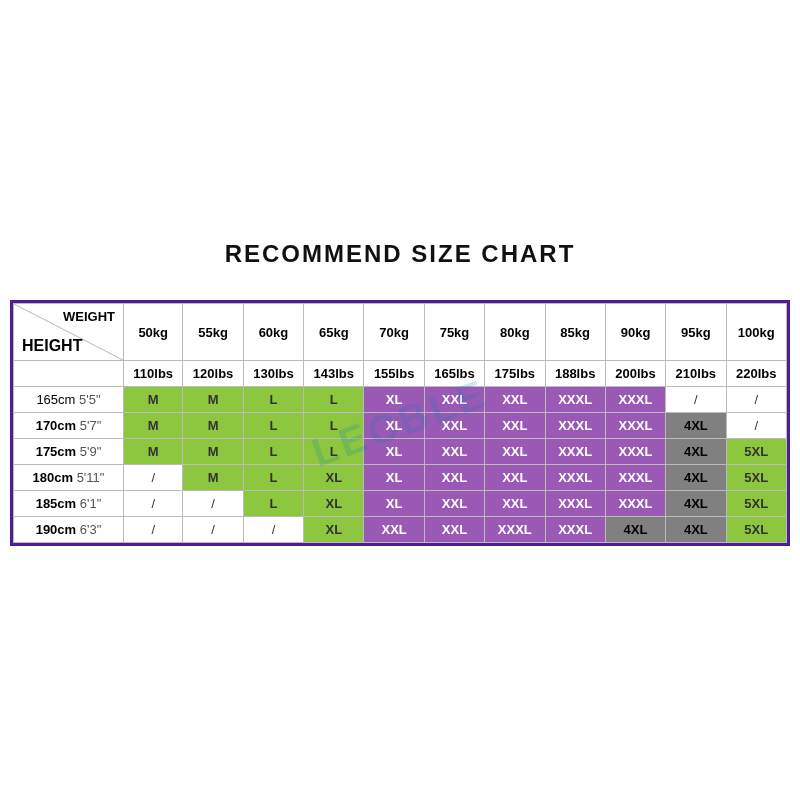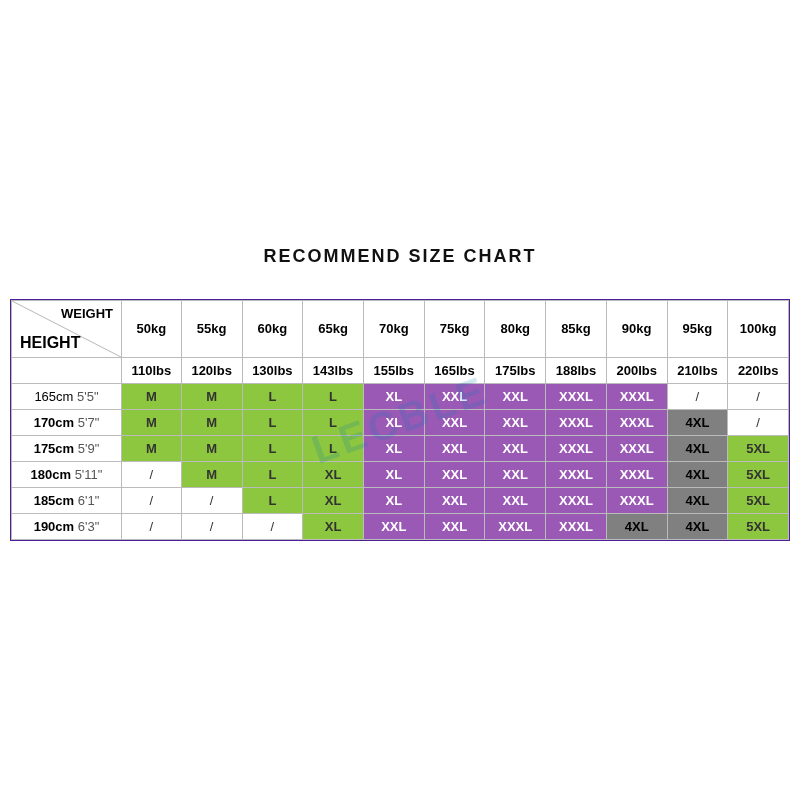--- a/index.html
+++ b/index.html
@@ -12,29 +12,29 @@
       flex-direction: column;
       align-items: center;
       justify-content: center;
       padding: 20px;
     }
     .container {
       width: 780px;
     }
     .title {
       text-align: center;
-      font-size: 18px;
+      font-size: 24px;
       font-weight: bold;
       letter-spacing: 2px;
       margin-bottom: 32px;
       color: #111;
     }
     .table-wrapper {
       width: 100%;
-      border: 1px solid #4c1d95;
+      border: 3px solid #4c1d95;
     }
     table {
       width: 100%;
       border-collapse: collapse;
       font-size: 13px;
     }
     td, th {
       border: 1px solid #bbb;
       text-align: center;
       padding: 5px 3px;

